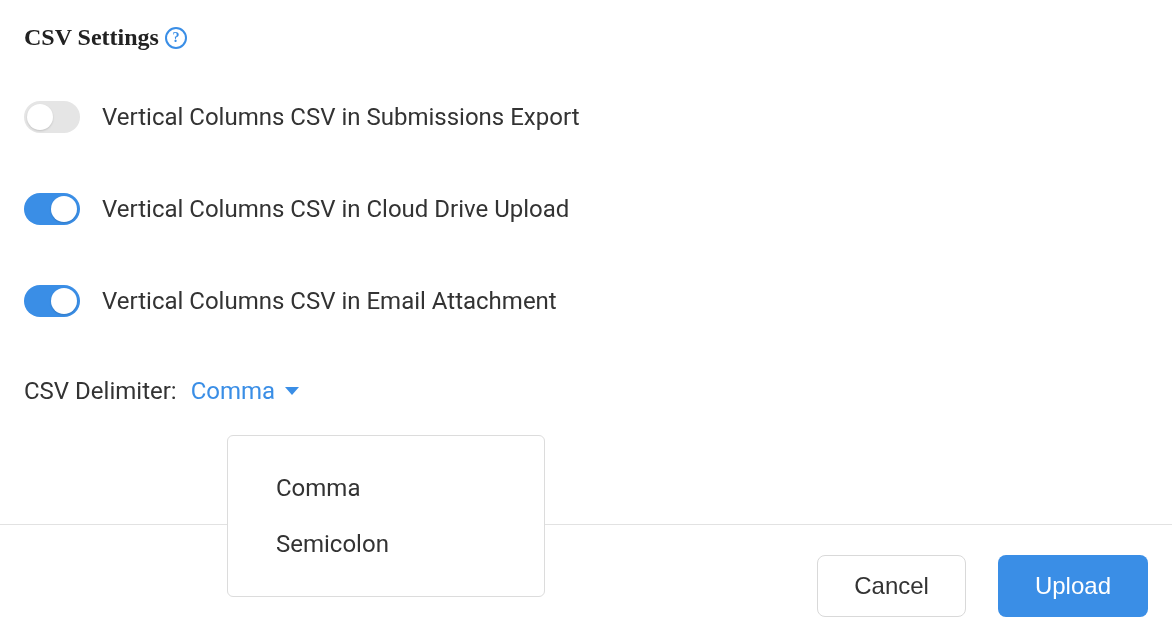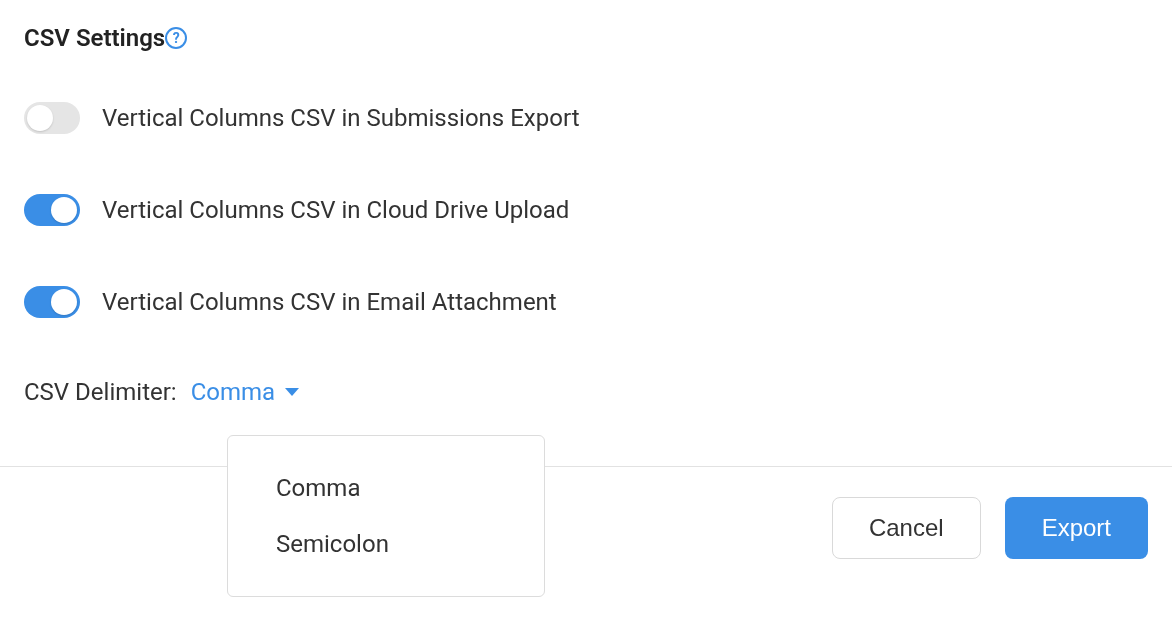--- a/index.html
+++ b/index.html
@@ -11,22 +11,23 @@
     background: #fff;
     position: relative;
     overflow: hidden;
   }
   .content {
     padding: 24px 24px 0 24px;
   }
   .header-row {
     display: flex;
     align-items: center;
-    gap: 0;
+    gap: 6px;
     margin-bottom: 50px;
+    font-family: Liberation Serif, serif;
   }
   .section-title {
     font-size: 24px;
     font-weight: 600;
     color: #222;
   }
   .help-icon {
     width: 22px;
     height: 22px;
     border: 2.2px solid #3a8ee6;
@@ -105,26 +106,26 @@
   }
   .dropdown-item {
     font-size: 24px;
     color: #333;
     padding: 14px 48px;
     cursor: pointer;
   }
   .footer {
     position: absolute;
     left: 0; right: 0;
-    top: 466px;
+    top: 524px;
     border-top: 1px solid #e2e2e2;
     padding: 30px 24px 0 0;
     display: flex;
     justify-content: flex-end;
-    gap: 24px;
+    gap: 32px;
     z-index: 10;
   }
   .btn {
     font-size: 24px;
     padding: 18px 36px;
     border-radius: 8px;
     cursor: pointer;
     border: 1px solid transparent;
     line-height: 1;
   }
@@ -174,19 +175,19 @@
     <span class="delimiter-value">
       <span>Comma</span>
       <span class="caret-down"></span>
     </span>
   </div>
 
 </div>
 
 <div class="footer">
   <button class="btn btn-cancel">Cancel</button>
-  <button class="btn btn-export">Export</button>
+  <button class="btn btn-export">Upload</button>
 </div>
 
 <div class="dropdown">
   <div class="dropdown-item">Comma</div>
   <div class="dropdown-item">Semicolon</div>
 </div>
 
 </body></html>

